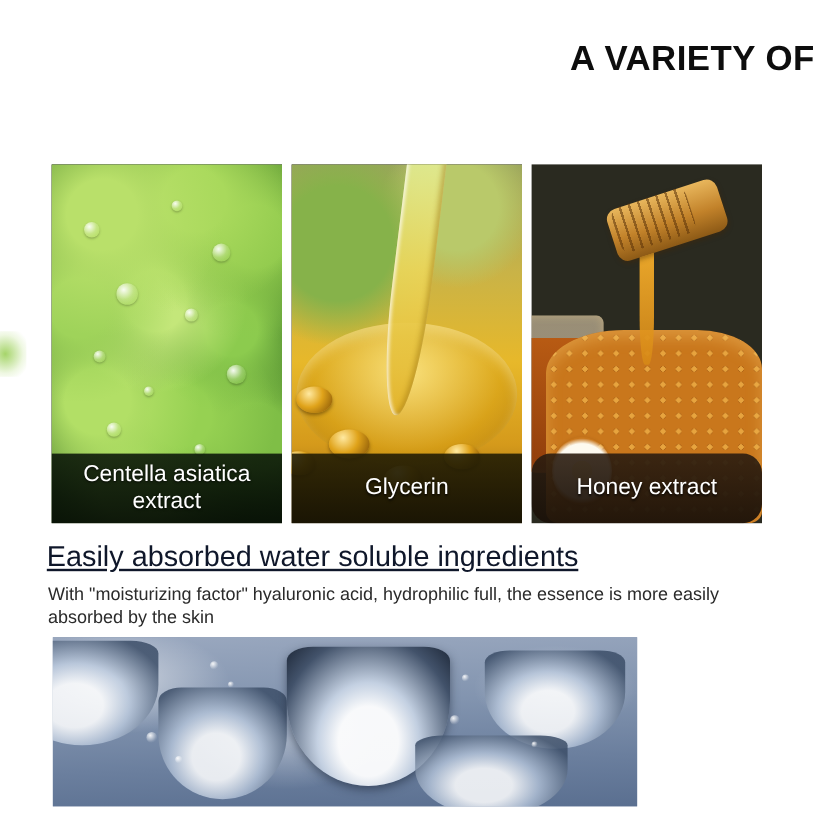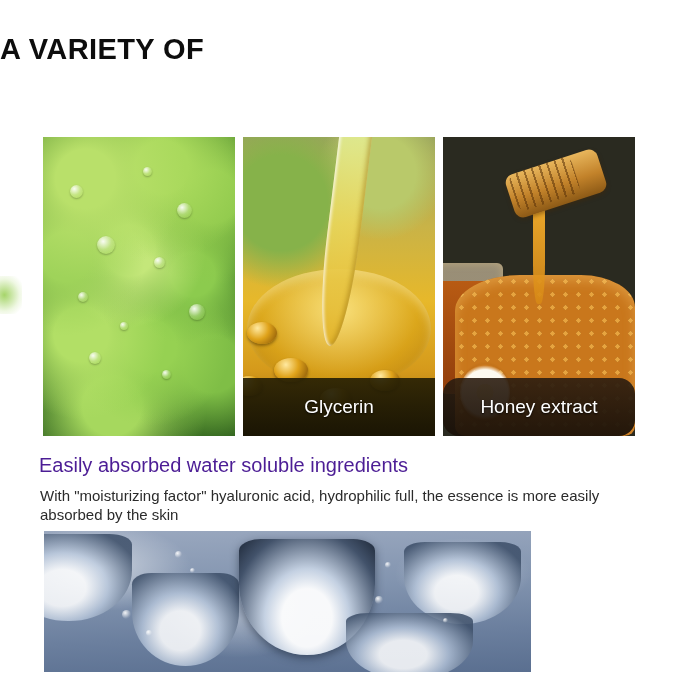--- a/index.html
+++ b/index.html
@@ -15,21 +15,21 @@
     overflow: hidden;
     position: relative;
   }
 
   
   .heading {
     position: absolute;
     top: 30px;
     left: 0;
     width: 679px;
-    text-align: left;
+    text-align: right;
     font-weight: bold;
     font-size: 29px;
     line-height: 38px;
     letter-spacing: 0.4px;
     color: #0d0d0d;
   }
   .heading .line { display: block; }
 
   
   .card-row {
@@ -199,23 +199,24 @@
     border-radius: 50%;
     background: radial-gradient(circle at 50% 50%, #fff6c8 0 22%, #fdfaf0 23% 60%, rgba(255,255,255,0) 72%);
     box-shadow: 0 1px 3px rgba(80,45,5,.3);
   }
 
   
   .subhead {
     position: absolute;
     left: 39px;
     top: 450px;
-    font-size: 20px;
+    font-size: 24px;
     line-height: 30px;
-    color: #4c1d95;
+    color: #0f172a;
+    text-decoration: underline;
   }
   .body-copy {
     position: absolute;
     left: 40px;
     top: 486px;
     width: 595px;
     font-size: 15px;
     line-height: 19px;
     color: #2b2b2b;
   }
@@ -291,20 +292,21 @@
         <div class="drop" style="left:70%;top:22%;width:15px;height:15px;"></div>
         <div class="drop" style="left:28%;top:33%;width:18px;height:18px;"></div>
         <div class="drop" style="left:58%;top:40%;width:11px;height:11px;"></div>
         <div class="drop" style="left:18%;top:52%;width:10px;height:10px;"></div>
         <div class="drop" style="left:76%;top:56%;width:16px;height:16px;"></div>
         <div class="drop" style="left:40%;top:62%;width:8px;height:8px;"></div>
         <div class="drop" style="left:24%;top:72%;width:12px;height:12px;"></div>
         <div class="drop" style="left:62%;top:78%;width:9px;height:9px;"></div>
       </div>
     </div>
+    <div class="label-band band-green">Centella asiatica extract</div>
   </div>
 
   <div class="card">
     <div class="photo oil">
       <div class="oil-bowl"></div>
       <div class="oil-stream"></div>
       <div class="capsule" style="left:2%;top:62%;width:30px;height:22px;"></div>
       <div class="capsule" style="left:16%;top:74%;width:34px;height:24px;"></div>
       <div class="capsule" style="left:-4%;top:80%;width:28px;height:20px;"></div>
       <div class="capsule" style="left:40%;top:84%;width:32px;height:22px;"></div>

